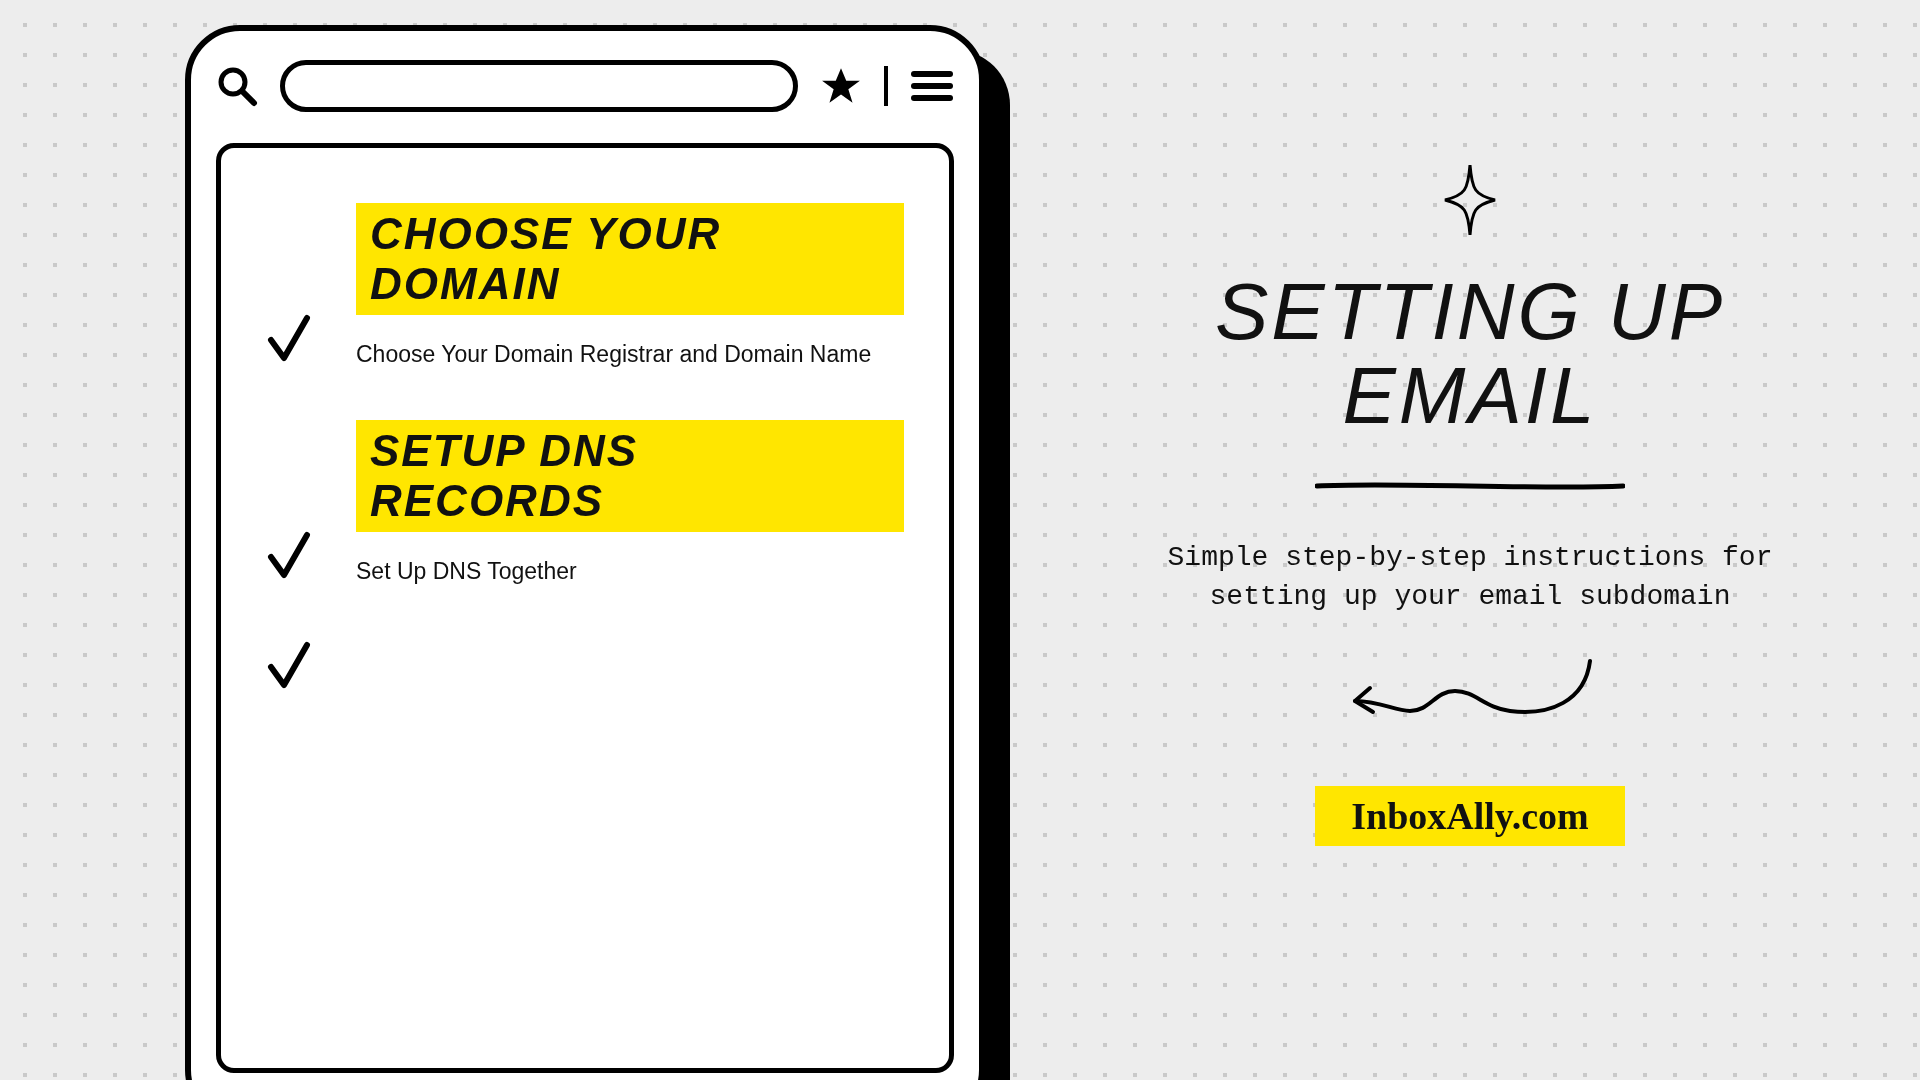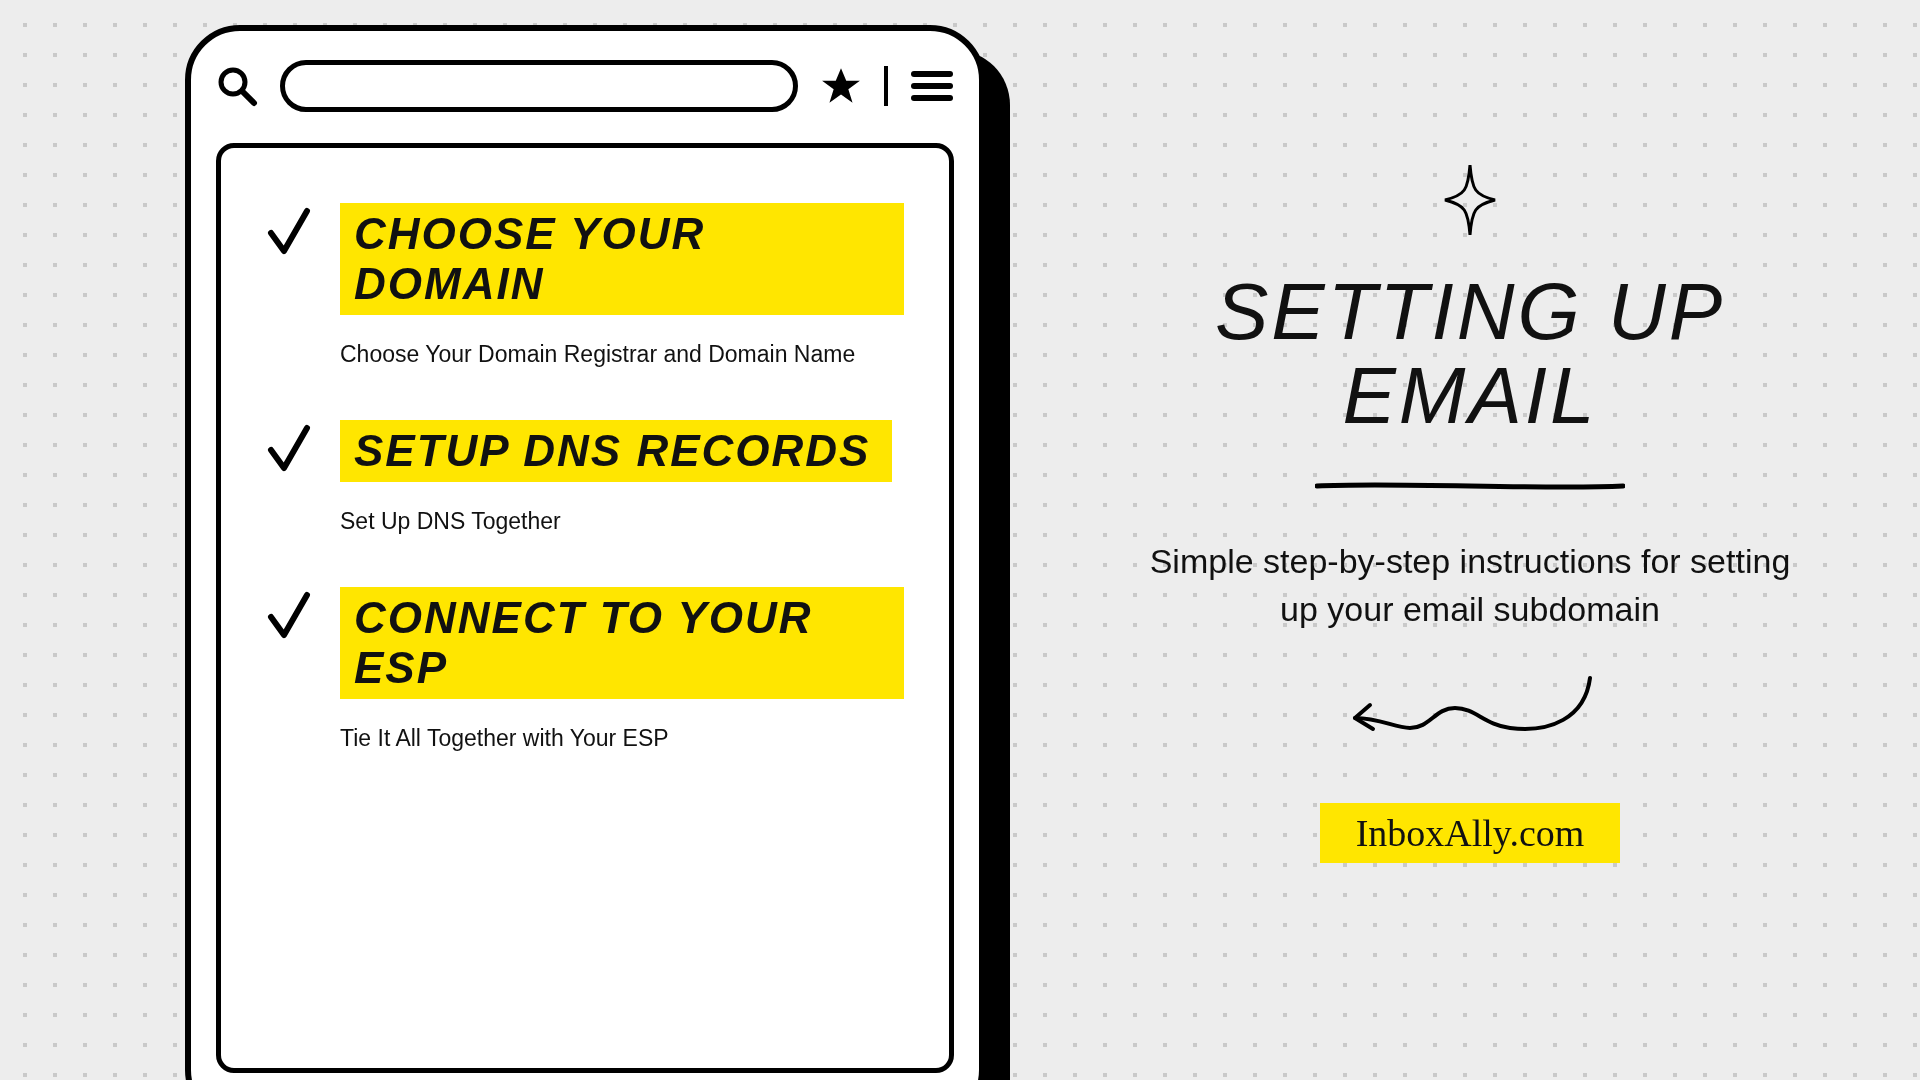--- a/index.html
+++ b/index.html
@@ -58,22 +58,22 @@
   .content-box {
     margin-top: 22px;
     border: 5px solid #000;
     border-radius: 18px;
     background: #fff;
     padding: 55px 45px 60px 45px;
     height: 930px;
   }
   .step {
     display: flex;
-    align-items: flex-start;
-    gap: 28px;
+    align-items: flex-end;
+    gap: 44px;
     margin-bottom: 50px;
   }
   .check svg { display: block; }
   .step-body { padding-top: 0; }
   .step-title {
     display: inline-block;
     background: #ffe600;
     padding: 6px 22px 6px 14px;
     font-family: Impact, "Arial Black", sans-serif;
     font-style: italic;
@@ -108,39 +108,41 @@
     letter-spacing: 3px;
     color: #111;
     text-transform: uppercase;
   }
   .underline {
     margin: 40px auto 50px auto;
     width: 310px;
     height: 10px;
   }
   .subhead {
-    font-size: 34px;
+    font-size: 28px;
     line-height: 1.4;
     color: #111;
     margin: 0 auto;
     max-width: 680px;
+    font-family: Liberation Mono, monospace;
   }
   .arrow {
     margin: 40px auto 30px auto;
     width: 270px;
     height: 90px;
   }
   .brand {
     display: inline-block;
     background: #ffe600;
     padding: 8px 36px;
     font-family: Georgia, "Times New Roman", serif;
     font-size: 38px;
     color: #111;
     margin-top: 10px;
+    font-weight: bold;
   }
 </style>
 </head>
 <body>
 
 <div class="phone-shadow"></div>
 
 <div class="phone">
 
   <div class="browser-bar">
@@ -191,24 +193,20 @@
         <div class="step-desc">Set Up DNS Together</div>
       </div>
     </div>
 
     <div class="step">
       <span class="check">
         <svg width="46" height="60" viewBox="0 0 46 60">
           <path d="M5 30 L18 48 L41 8" fill="none" stroke="#000" stroke-width="6" stroke-linecap="round" stroke-linejoin="round"></path>
         </svg>
       </span>
-      <div class="step-body">
-        <div class="step-title">CONNECT TO YOUR ESP</div>
-        <div class="step-desc">Tie It All Together with Your ESP</div>
-      </div>
     </div>
 
   </div>
 </div>
 
 <div class="right">
 
   <div class="sparkle">
     <svg width="60" height="80" viewBox="0 0 60 80">
       <path d="M30 5 C32 30 35 35 55 40 C35 45 32 50 30 75 C28 50 25 45 5 40 C25 35 28 30 30 5 Z" fill="none" stroke="#000" stroke-width="3"></path>

